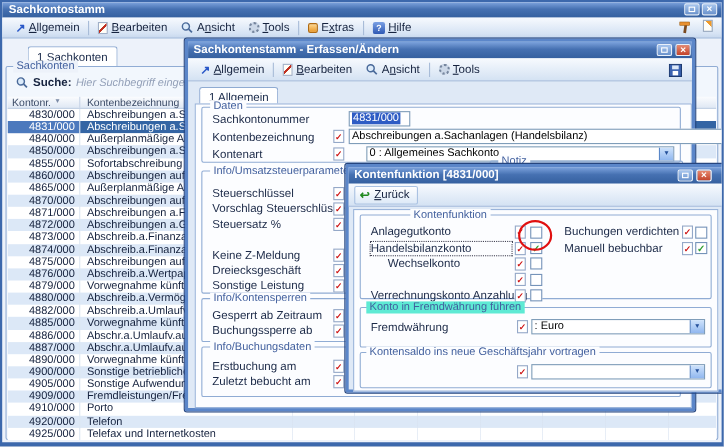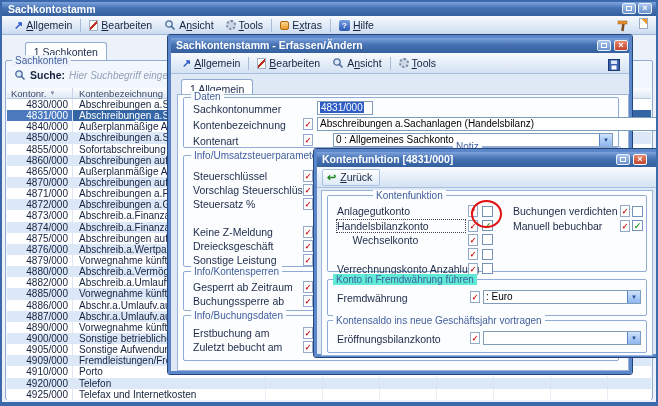--- a/index.html
+++ b/index.html
@@ -456,19 +456,18 @@
       </div>
 
     <div class="groupbox" style="left:10px; top:127px; width:320px; height:37px; background:transparent;"></div>
     <span class="gb-label" style="left:16px; top:122px; background:#5eead4;">Konto in Fremdwährung führen</span>
     <span class="flabel" style="position:absolute; left:20px; top:140px;">Fremdwährung</span>
     <span class="cdoc" style="position:absolute; left:153px; top:139px;"></span>
     <div class="input" style="left:166px; top:138px; width:158px;"><span>: Euro</span><span class="combo-arrow"></span></div>
 
     <div class="groupbox" style="left:10px; top:168px; width:320px; height:33px; background:transparent;"></div>
     <span class="gb-label" style="left:16px; top:163px; background:#fcfdff;">Kontensaldo ins neue Geschäftsjahr vortragen</span>
-    <span class="flabel" style="position:absolute; left:20px; top:181px;">Eröffnungsbilanzkonto</span>
     <span class="cdoc" style="position:absolute; left:153px; top:180px;"></span>
     <div class="input" style="left:166px; top:179px; width:158px;"><span></span><span class="combo-arrow"></span></div>
   </div>
 
   <div id="annotation-circle"></div>
 </div>
 
 </body></html>

